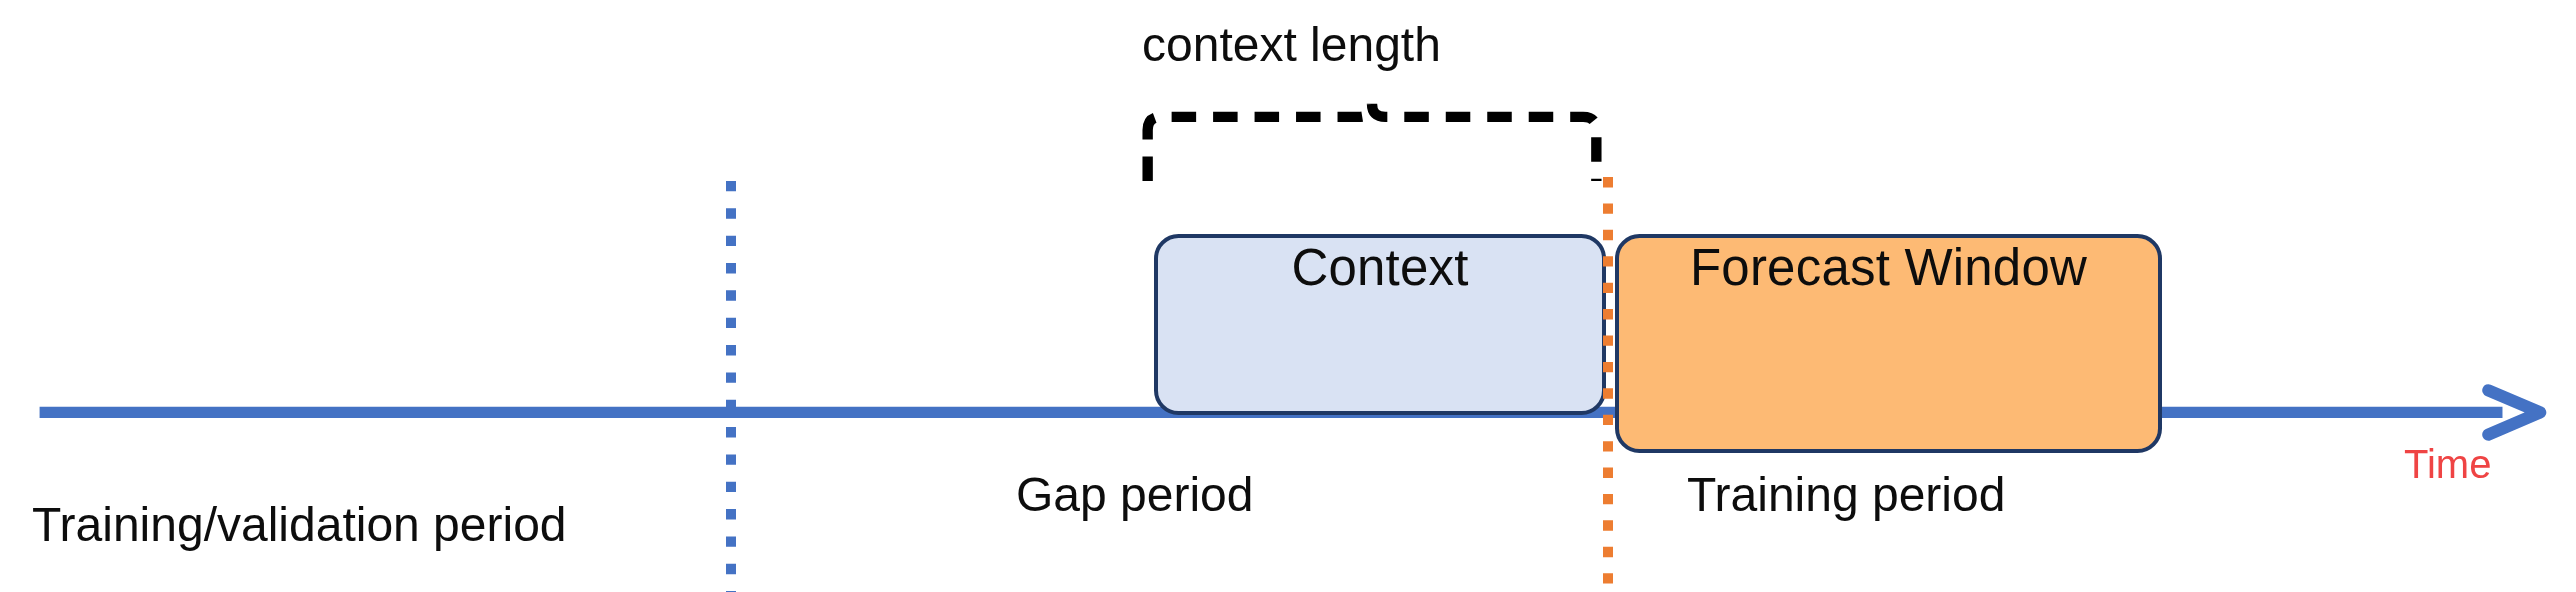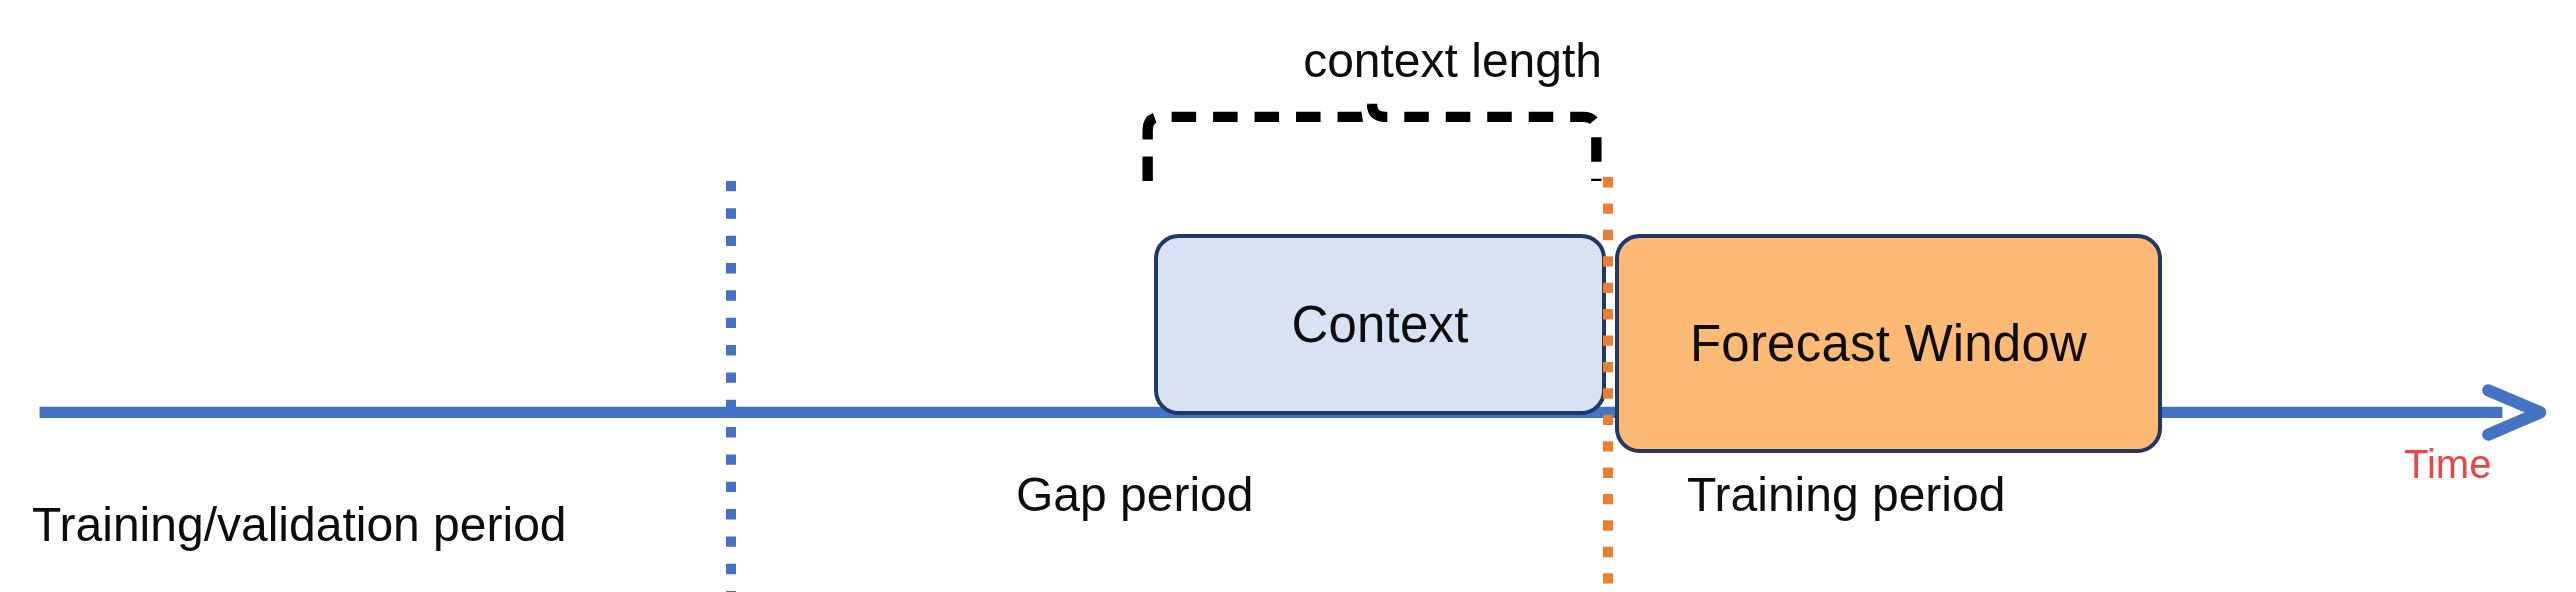--- a/index.html
+++ b/index.html
@@ -39,21 +39,21 @@
     height: 100%;
   }
 
   
   .period-box {
     position: absolute;
     box-sizing: border-box;
     border: 4.7px solid #1F3864;
     border-radius: 24.5px;
     display: flex;
-    align-items: center;
+    align-items: flex-start;
     justify-content: center;
     font-size: 51px;
     color: #0d0d0d;
     font-family: "Liberation Sans", sans-serif;
     font-weight: 400;
     letter-spacing: 0.2px;
   }
   #context-box {
     left: 1154px;
     top: 234px;
@@ -79,22 +79,22 @@
   }
   .brace-svg {
     position: absolute;
     left: 0;
     top: 0;
     width: 100%;
     height: 100%;
   }
   .brace-label {
     position: absolute;
-    top: 16px;
-    text-align: right;
+    top: 0;
+    text-align: left;
     font-size: 48px;
     color: #0d0d0d;
     white-space: nowrap;
     font-family: "Liberation Sans", sans-serif;
   }
 
   
   .period-caption {
     position: absolute;
     font-size: 48px;

